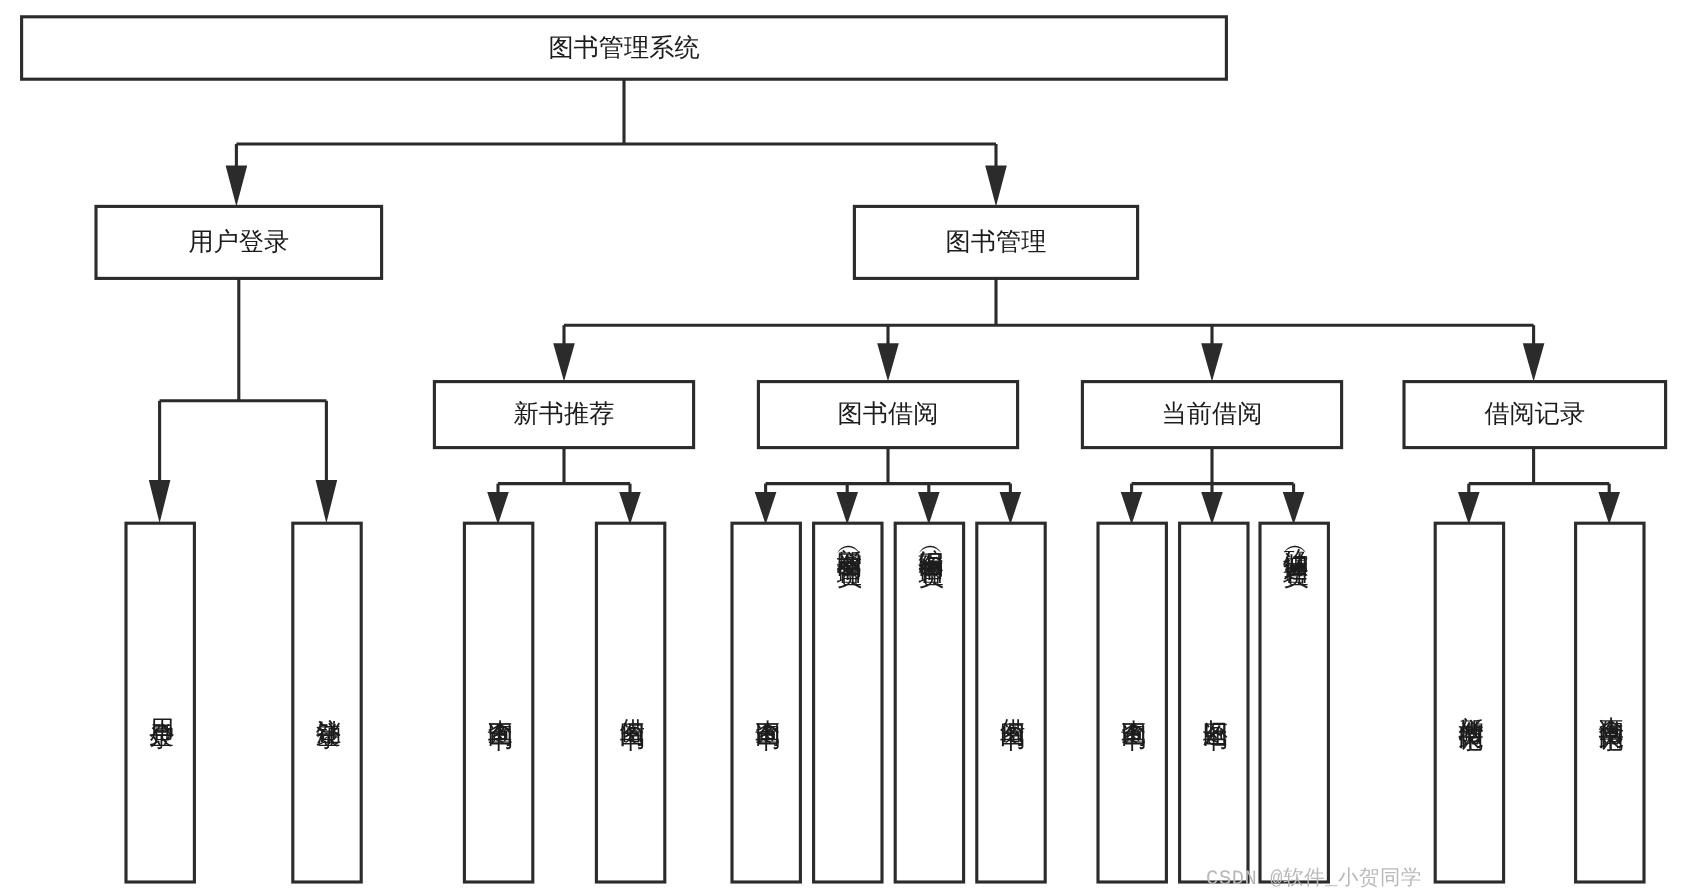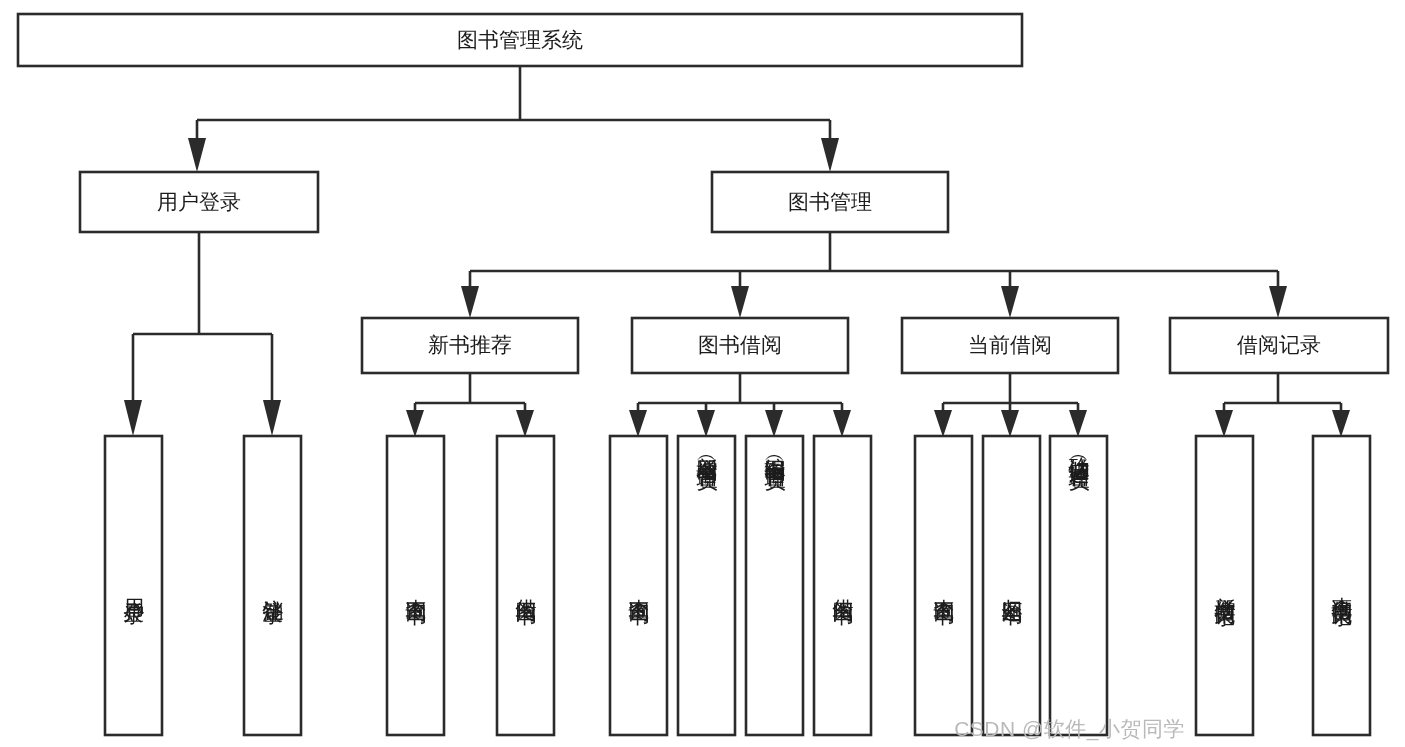--- a/index.html
+++ b/index.html
@@ -63,22 +63,22 @@
     line-height: 1.18;
     letter-spacing: 2px;
     color: #1c1c1c;
     white-space: nowrap;
     text-align: center;
   }
   .watermark {
     position: absolute;
     right: 8px;
     bottom: 4px;
-    font-family: Liberation Sans, sans-serif;
-    font-size: 21px;
+    font-family: Liberation Mono, monospace;
+    font-size: 17px;
     color: #b9b9b9;
     letter-spacing: 0.5px;
     white-space: nowrap;
     pointer-events: none;
   }
 </style>
 </head>
 <body>
 
 <div id="diagram-root">

